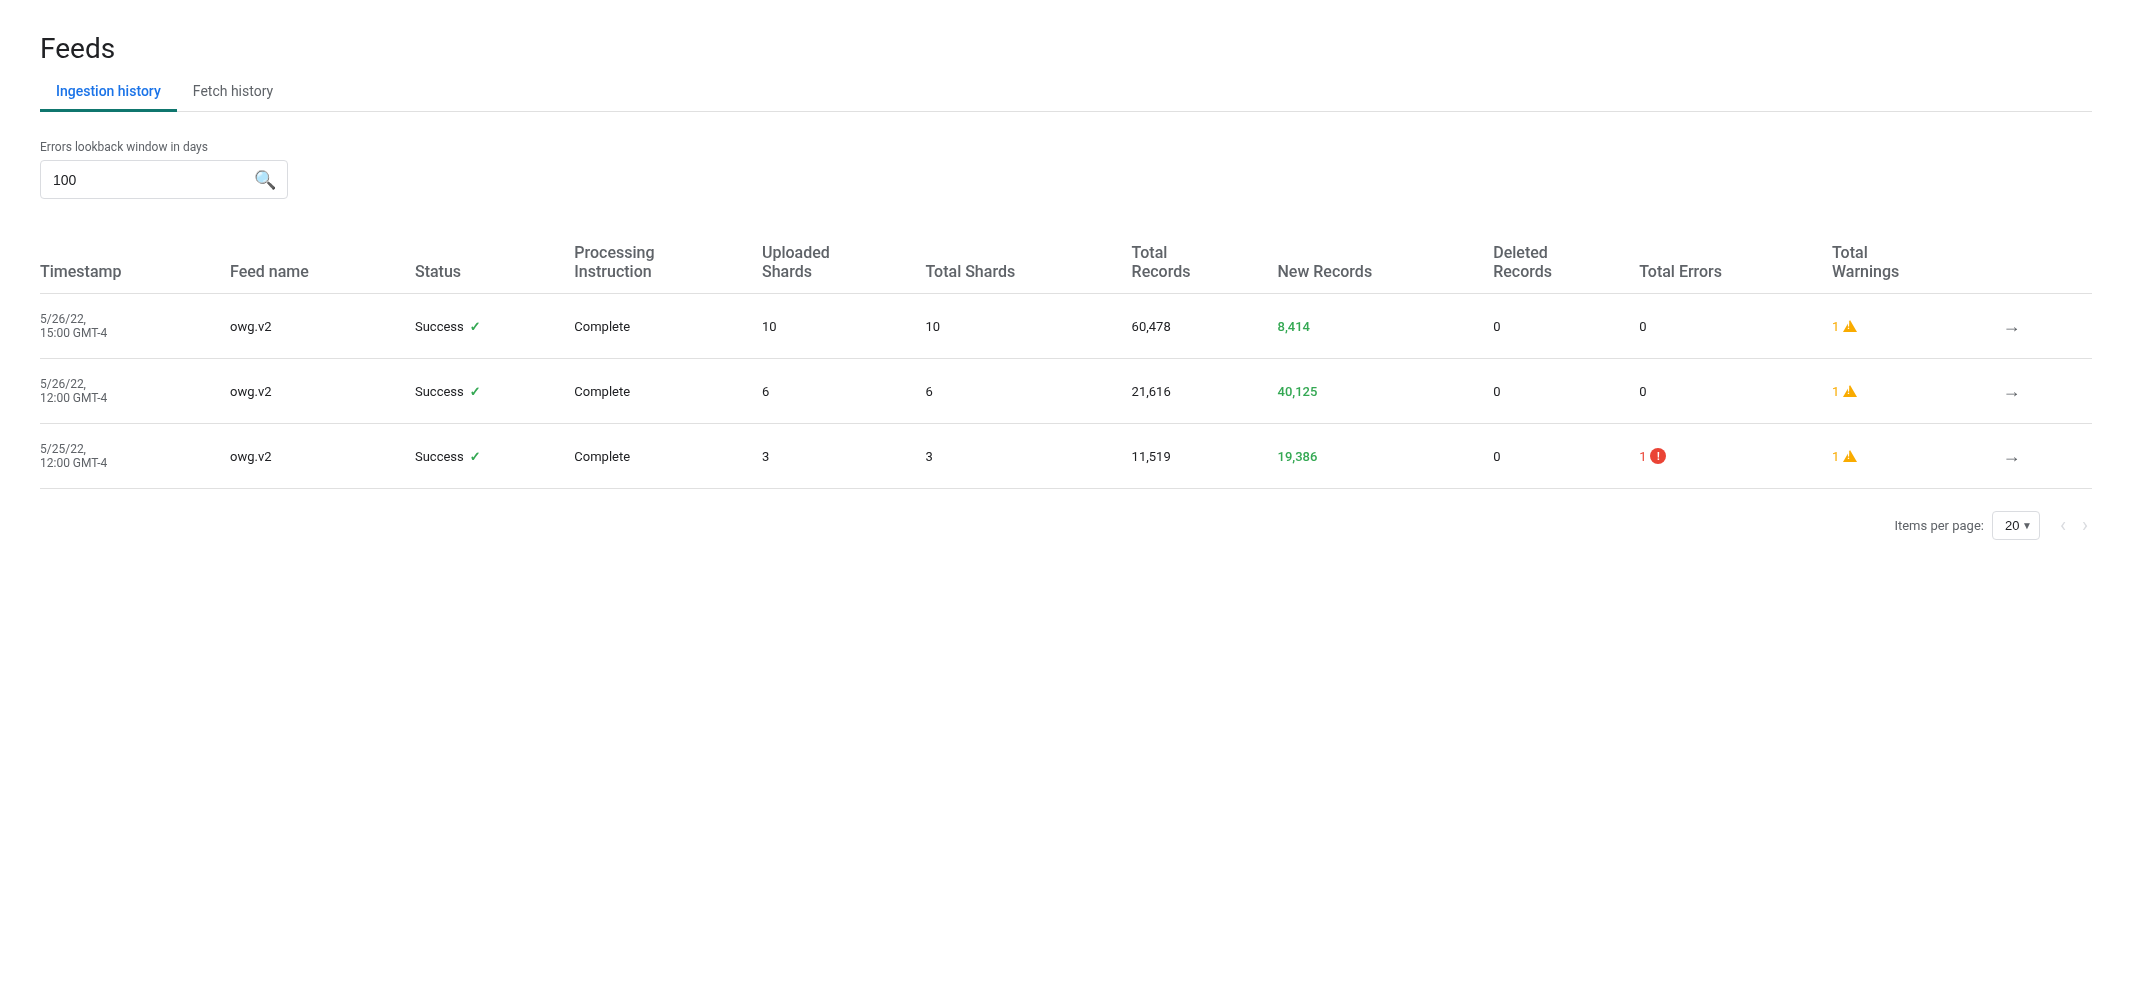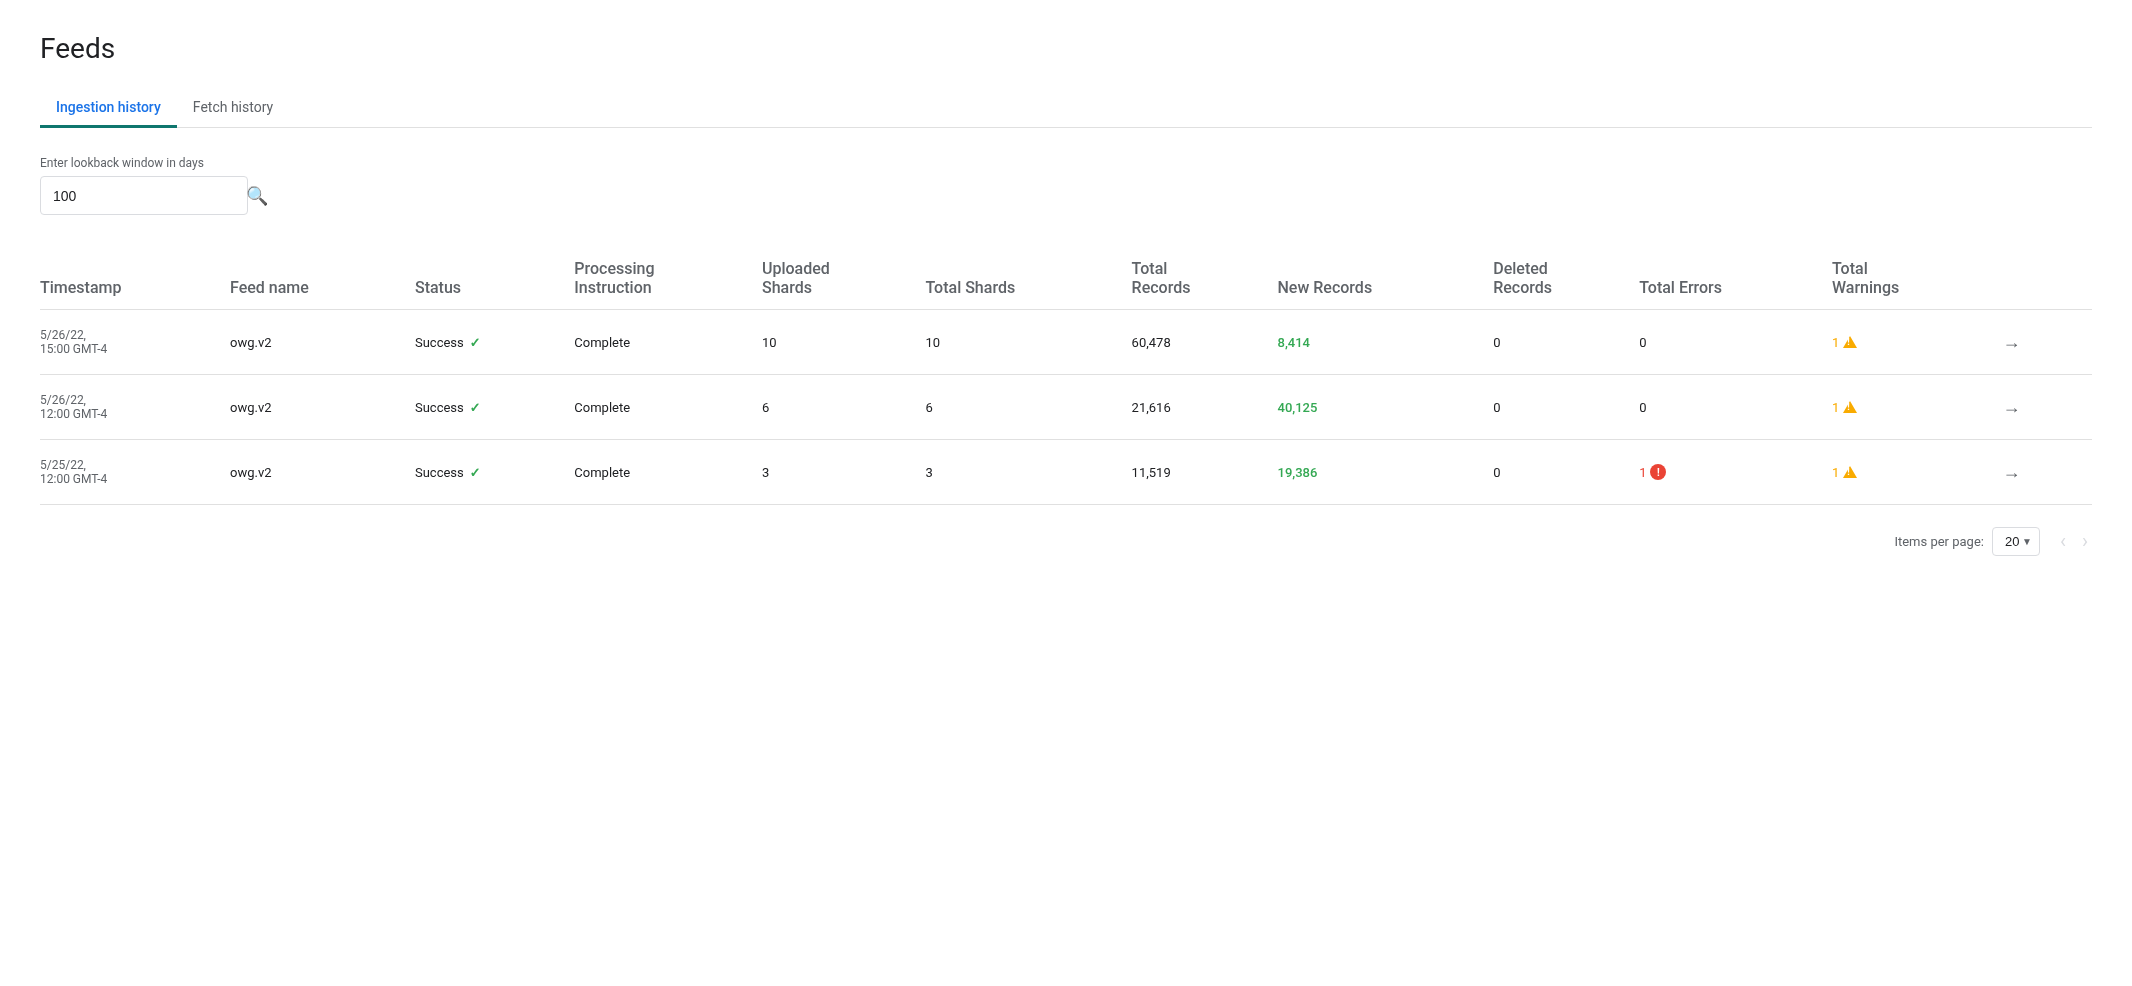--- a/index.html
+++ b/index.html
@@ -6,21 +6,21 @@
     body {
       font-family: 'Google Sans', Roboto, Arial, sans-serif;
       font-size: 14px;
       color: #202124;
       background: #fff;
       padding: 32px 40px;
     }
     h1 {
       font-size: 28px;
       font-weight: 400;
-      margin-bottom: 24px;
+      margin-bottom: 8px;
       color: #202124;
     }
     .tabs {
       display: flex;
       border-bottom: 1px solid #e0e0e0;
       margin-bottom: 28px;
     }
     .tab {
       padding: 10px 16px;
       font-size: 14px;
@@ -39,23 +39,23 @@
     }
     .search-label {
       font-size: 12px;
       color: #5f6368;
       margin-bottom: 6px;
     }
     .search-box {
       display: flex;
       border: 1px solid #dadce0;
       border-radius: 4px;
-      width: 208px;
+      width: 248px;
       padding: 8px 12px;
-      gap: 12px;
+      gap: 20px;
     }
     .search-box input {
       border: none;
       outline: none;
       font-size: 14px;
       color: #202124;
       flex: 1;
       background: transparent;
     }
     .search-icon {
@@ -215,21 +215,21 @@
 <body>
 
 <h1>Feeds</h1>
 
 <div class="tabs">
   <div class="tab active">Ingestion history</div>
   <div class="tab">Fetch history</div>
 </div>
 
 <div class="search-section">
-  <div class="search-label">Enter lookback window in days</div>
+  <div class="search-label">Errors lookback window in days</div>
   <div class="search-box">
     <input type="text" value="100" style="">
     <span class="search-icon">🔍</span>
   </div>
 </div>
 
 <table>
   <thead>
     <tr>
       <th>Timestamp</th>

